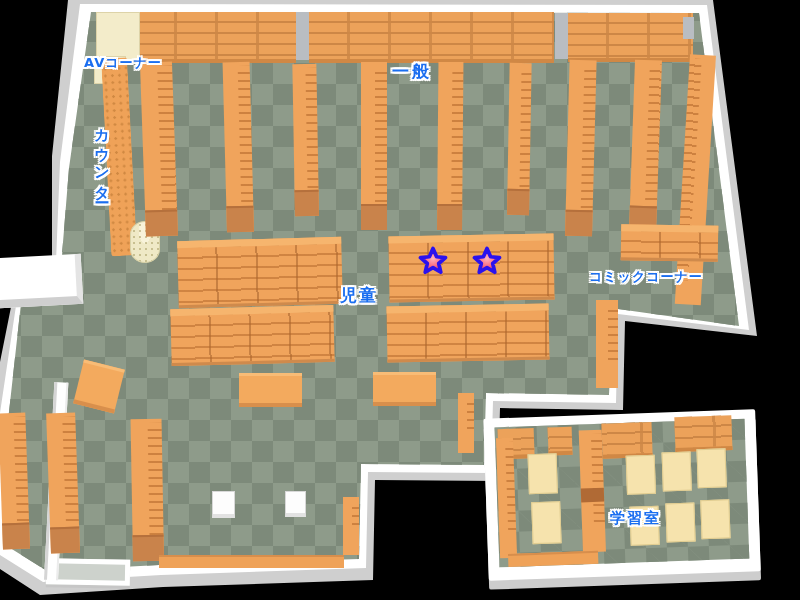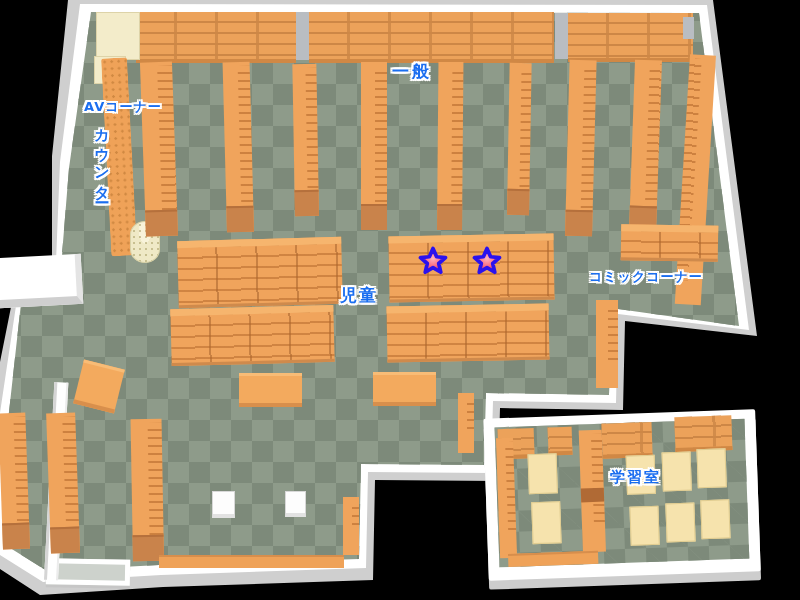--- a/index.html
+++ b/index.html
@@ -194,20 +194,20 @@
   <svg class="abs star" style="left:472px;top:246px;" viewBox="0 0 24 24">
     <defs>
         <radialGradient id="sg2" cx="50%" cy="42%" r="55%">
       <stop offset="0%" stop-color="#ffb3c0"></stop>
           <stop offset="100%" stop-color="#f83b55"></stop>
     </radialGradient>
       </defs>
     <path d="M12 2 L14.9 8.6 L22 9.3 L16.6 14 L18.2 21 L12 17.3 L5.8 21 L7.4 14 L2 9.3 L9.1 8.6 Z" fill="url(#sg2)" stroke="#2a12ee" stroke-width="3" stroke-linejoin="round"></path>
   </svg>
 
-  <div class="abs maplabel" style="left:84px;top:54px;font-size:13px;margin-top:44px;">AVコーナー</div>
+  <div class="abs maplabel" style="left:84px;top:54px;font-size:13px;">AVコーナー</div>
   <div class="abs maplabel" style="left:392px;top:60px;font-size:17px;letter-spacing:3px;">一般</div>
   <div class="abs maplabel vert" style="left:92px;top:118px;font-size:15px;height:140px;">カウンター</div>
   <div class="abs maplabel" style="left:340px;top:284px;font-size:17px;letter-spacing:2px;">児童</div>
   <div class="abs maplabel" style="left:589px;top:268px;font-size:13px;">コミックコーナー</div>
-  <div class="abs maplabel" style="left:610px;top:468px;font-size:15px;letter-spacing:2px;">学習室</div>
+  <div class="abs maplabel" style="left:610px;top:509px;font-size:15px;letter-spacing:2px;">学習室</div>
 
 </div>
 
 </body></html>

